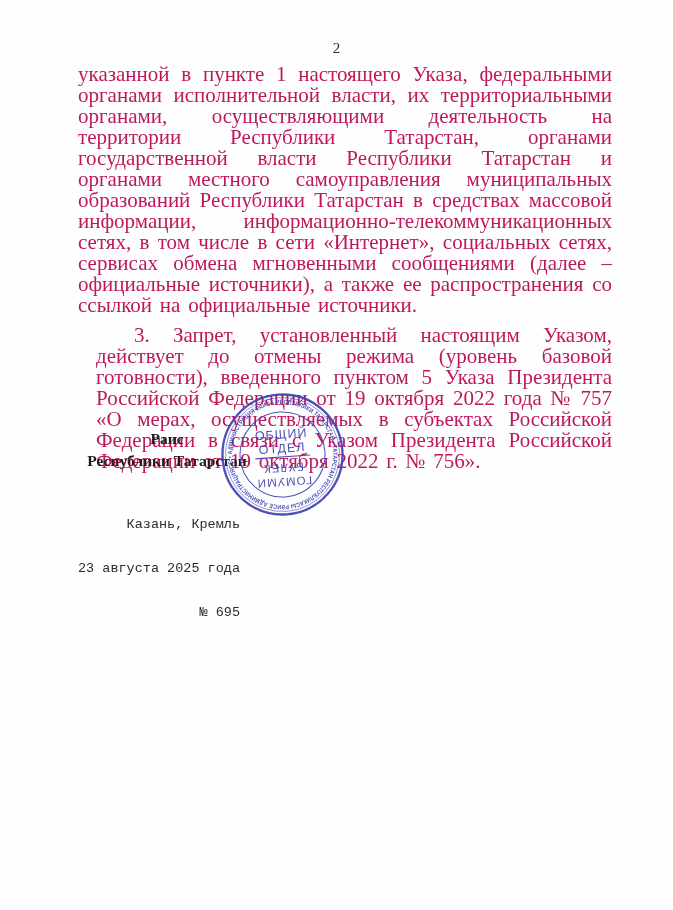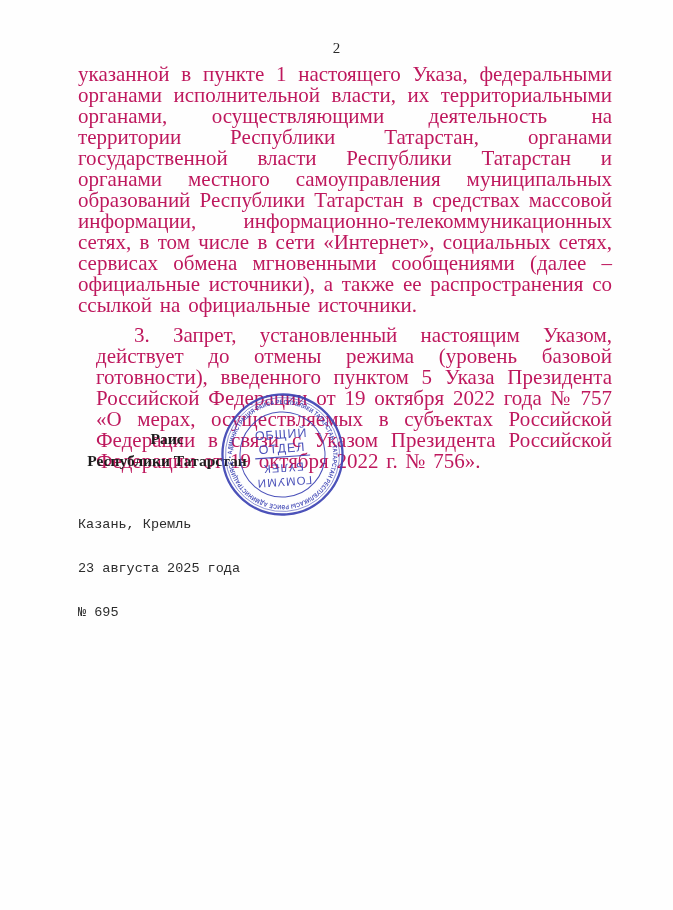--- a/index.html
+++ b/index.html
@@ -87,20 +87,21 @@
   .stamp .center-text.small { font-size: 11.5px; }
 
   .footer-block {
     position: absolute;
     left: 78px; top: 488px;
     font-family: "Liberation Mono", monospace;
     font-size: 13.5px;
     line-height: 14.8px;
     color: #2c2c2c;
     white-space: pre;
+    text-align: right;
   }
 </style>
 </head>
 <body>
 
 <div class="page">
 
   <div class="page-number">2</div>
 
   <div class="content">

